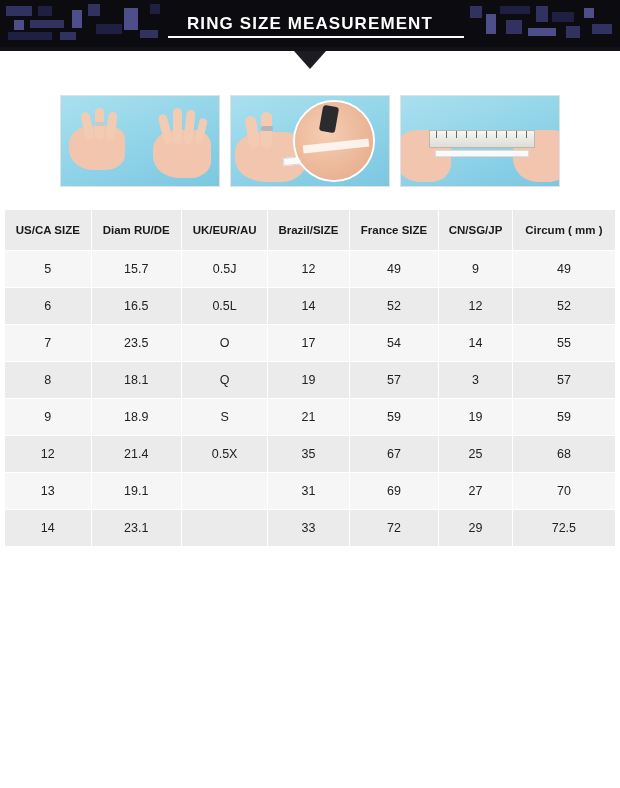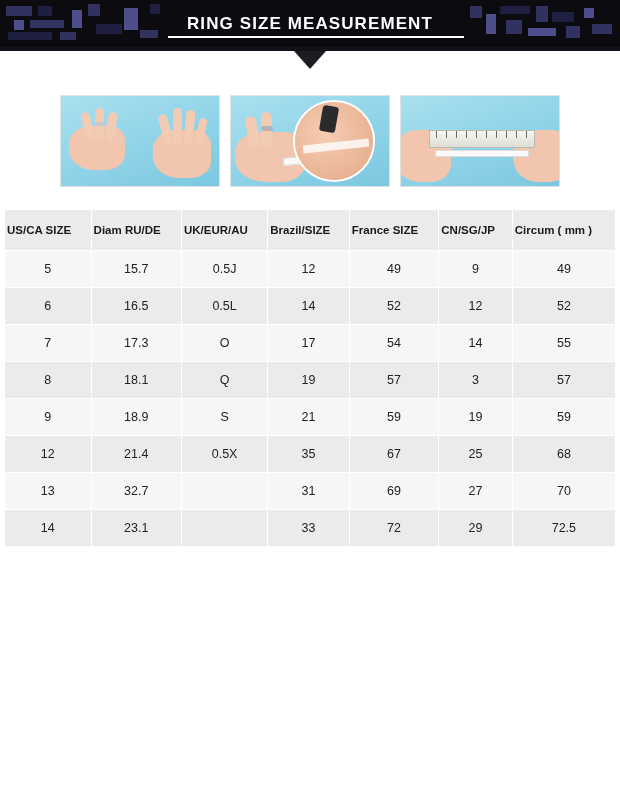--- a/index.html
+++ b/index.html
@@ -145,21 +145,21 @@
     border-collapse: collapse;
     font-size: 12.5px;
   }
   table.size-table th {
     background: #ebebeb;
     color: #1a1a1a;
     font-size: 11.5px;
     font-weight: bold;
     padding: 14px 2px;
     border: 1px solid #ffffff;
-    text-align: left;
+    text-align: center;
     white-space: nowrap;
   }
   table.size-table td {
     padding: 11px 2px;
     border: 1px solid #ffffff;
     text-align: center;
     color: #222;
     font-size: 12.5px;
   }
   table.size-table tr.odd td { background: #f6f6f6; }
@@ -280,21 +280,21 @@
         <td>6</td>
         <td>16.5</td>
         <td>0.5L</td>
         <td>14</td>
         <td>52</td>
         <td>12</td>
         <td>52</td>
       </tr>
       <tr class="odd">
         <td>7</td>
-        <td>17.3</td>
+        <td>23.5</td>
         <td>O</td>
         <td>17</td>
         <td>54</td>
         <td>14</td>
         <td>55</td>
       </tr>
       <tr class="even">
         <td>8</td>
         <td>18.1</td>
         <td>Q</td>
@@ -316,21 +316,21 @@
         <td>12</td>
         <td>21.4</td>
         <td>0.5X</td>
         <td>35</td>
         <td>67</td>
         <td>25</td>
         <td>68</td>
       </tr>
       <tr class="odd">
         <td>13</td>
-        <td>32.7</td>
+        <td>19.1</td>
         <td></td>
         <td>31</td>
         <td>69</td>
         <td>27</td>
         <td>70</td>
       </tr>
       <tr class="even">
         <td>14</td>
         <td>23.1</td>
         <td></td>

